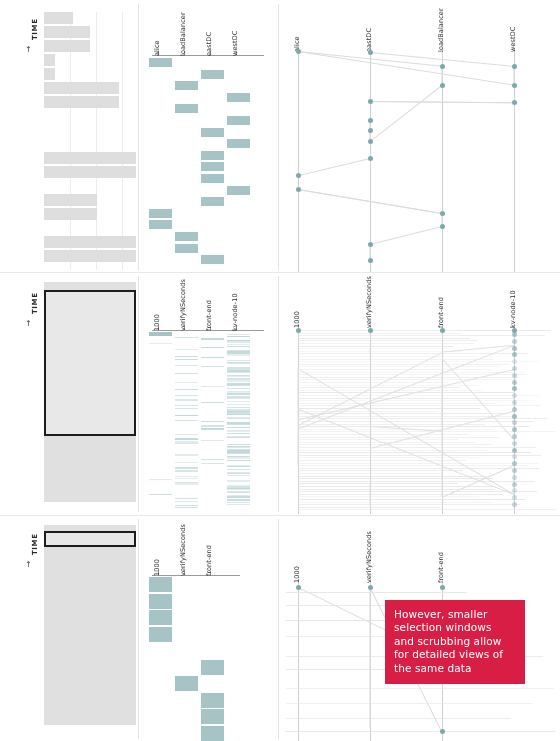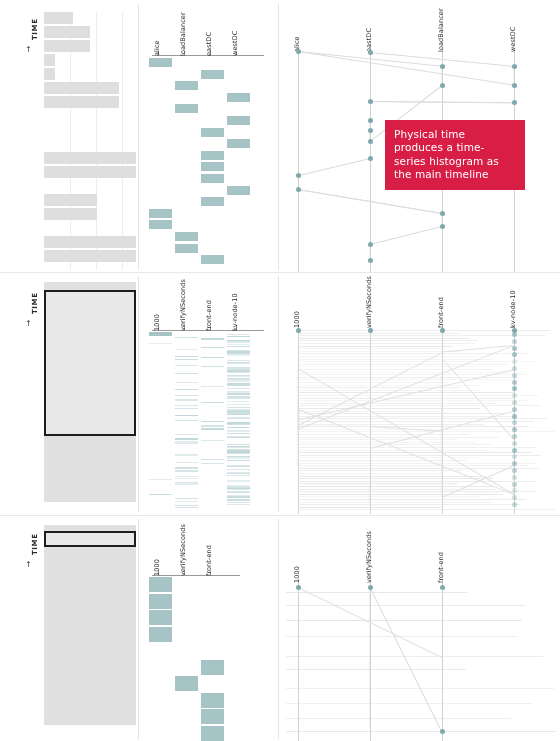--- a/index.html
+++ b/index.html
@@ -176,24 +176,20 @@
         <div class="ndot" style="left:84px;top:140.8px;"></div>
         <div class="ndot" style="left:84px;top:158px;"></div>
         <div class="ndot" style="left:12px;top:175.2px;"></div>
         <div class="ndot" style="left:12px;top:188.8px;"></div>
         <div class="ndot" style="left:156px;top:212.8px;"></div>
         <div class="ndot" style="left:156px;top:226px;"></div>
         <div class="ndot" style="left:84px;top:244px;"></div>
         <div class="ndot" style="left:84px;top:260px;"></div>
       </div>
 
-    <div class="callout" style="left:385px;top:120px;width:140px;height:70px;">Physical time
-produces a time-
-series histogram as
-the main timeline</div>
   </div>
   <div class="row-sep" style="top:272px;"></div>
 
   <div class="row" id="r2" style="top:274px;height:240px;">
 
     <div class="time-axis" style="top:10px;height:80px;">
       <div class="time-label" style="top:30px;left:7px;">TIME</div>
       <div class="time-arrow" style="top:36px;">↑</div>
     </div>
 
@@ -525,15 +521,20 @@
         <div class="hairline" style="left:0px;top:214.4px;width:270px;opacity:0.80;"></div>
         <div class="link" style="left:84px;top:70px;width:161.8919392681427px;transform:rotate(63.59322405433615deg);background:#dcdcdc;"></div>
         <div class="link" style="left:84px;top:72px;width:138px;transform:rotate(90deg);background:#dcdcdc;"></div>
         <div class="link" style="left:12px;top:70px;width:160.11246047700348px;transform:rotate(25.924901507554456deg);background:#e2e2e2;"></div>
         <div class="ndot" style="left:12px;top:70px;"></div>
         <div class="ndot" style="left:84px;top:70px;"></div>
         <div class="ndot" style="left:156px;top:70px;"></div>
         <div class="ndot" style="left:156px;top:214px;"></div>
       </div>
 
+    <div class="callout" style="left:385px;top:83px;width:140px;height:84px;">However, smaller
+selection windows
+and scrubbing allow
+for detailed views of
+the same data</div>
   </div>
 
 </div>
 
 </body></html>

